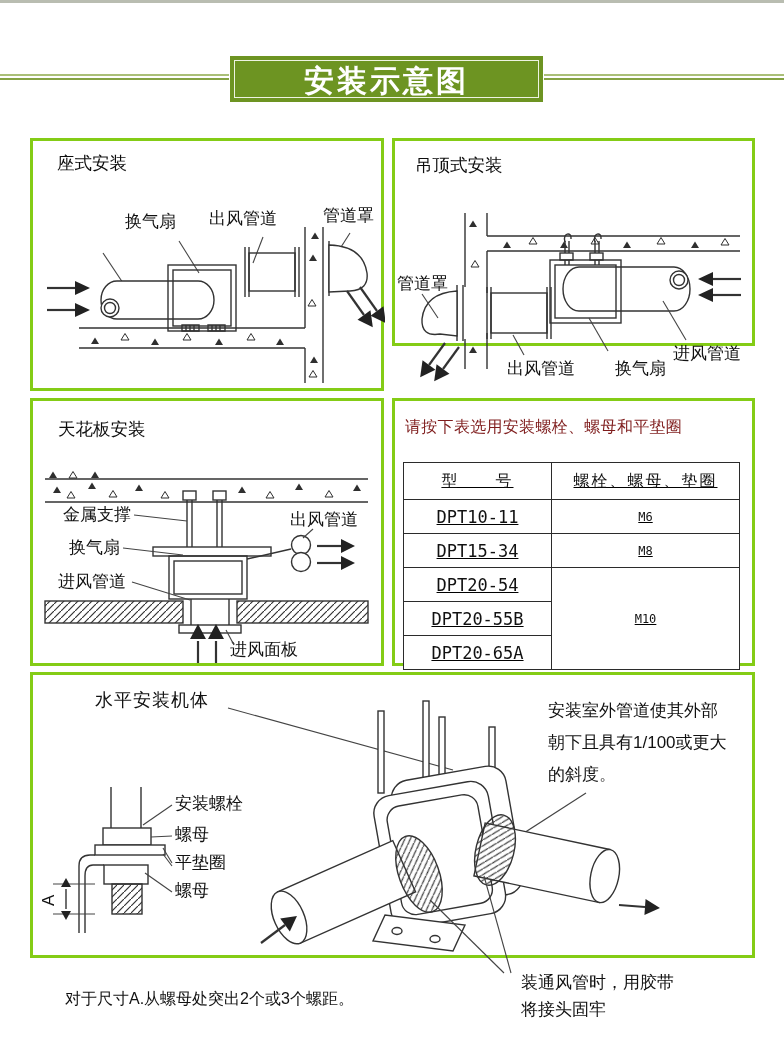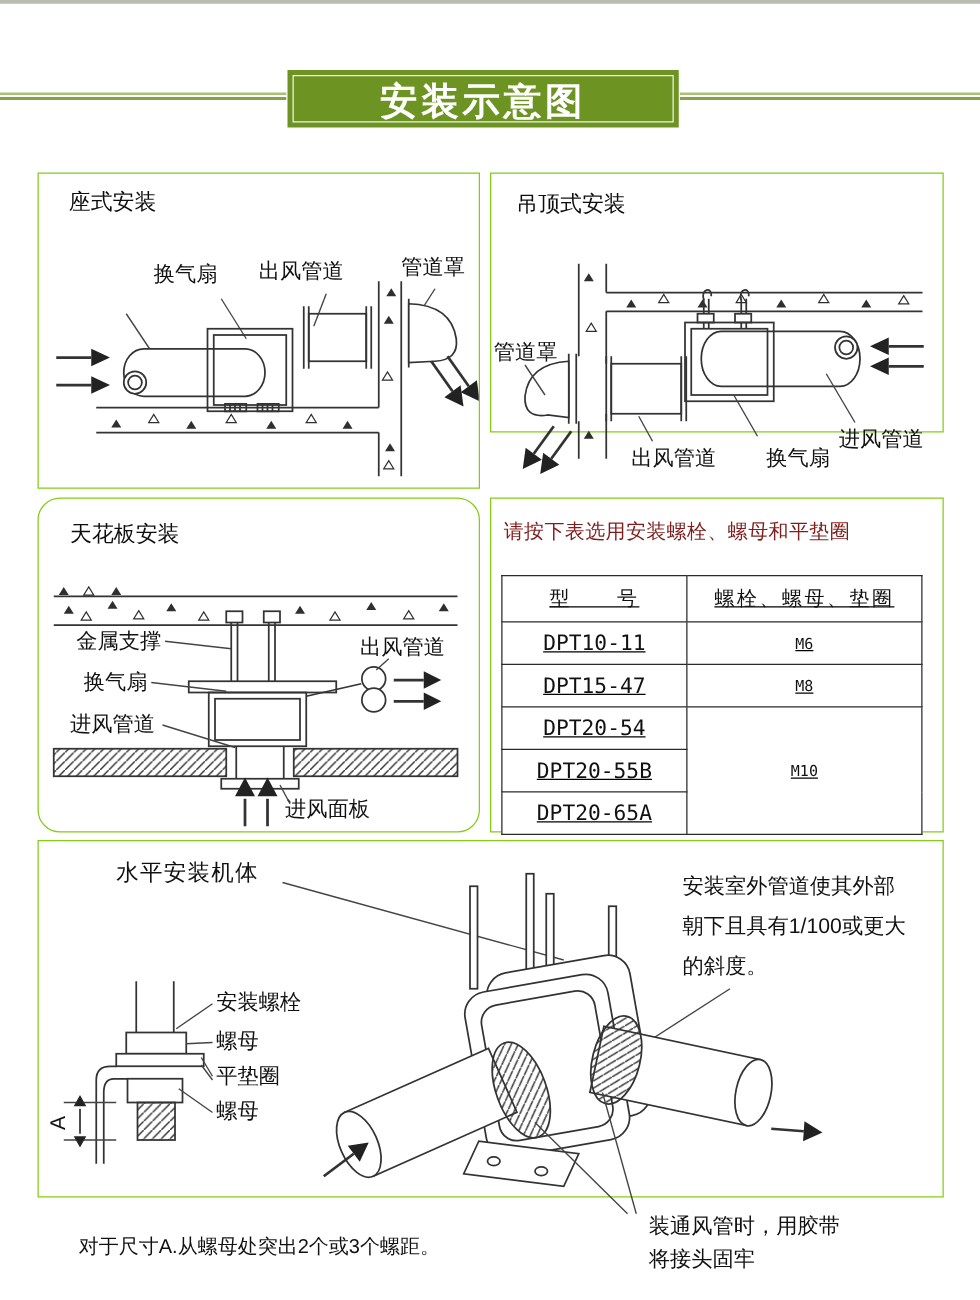--- a/index.html
+++ b/index.html
@@ -8,24 +8,24 @@
   .topstrip{position:absolute;top:0;left:0;width:784px;height:3px;background:#b9bdb1;}
   .hline{position:absolute;top:74px;height:7px;
      background:linear-gradient(to bottom,#aabf78 0,#aabf78 2px,#ffffff 2px,#ffffff 4px,#85a344 4px,#85a344 6px,rgba(0,0,0,0) 6px);}
   .hline.left{left:0;width:229px;}
   .hline.right{left:544px;width:240px;}
   .banner{position:absolute;left:230px;top:56px;width:313px;height:46px;background:#6d9422;
           display:flex;align-items:flex-end;justify-content:center;}
   .banner .inner{position:absolute;left:4px;top:4px;right:4px;bottom:4px;border:1.5px solid #eef3e2;}
   .banner span{position:relative;color:#ffffff;font-size:30px;font-weight:bold;letter-spacing:3px;}
 
-  .panel{position:absolute;border:1px solid #84cc16;background:#fff;box-sizing:border-box;}
+  .panel{position:absolute;border:3px solid #84cc16;background:#fff;box-sizing:border-box;}
   #pA{left:30px;top:138px;width:354px;height:253px;}
   #pB{left:392px;top:138px;width:363px;height:208px;}
-  #pC{left:30px;top:398px;width:354px;height:268px;border-radius:18px;}
+  #pC{left:30px;top:398px;width:354px;height:268px;}
   #pD{left:392px;top:398px;width:363px;height:268px;}
   #pE{left:30px;top:672px;width:725px;height:286px;}
   .panel svg{position:absolute;left:0;top:0;}
 
   
   .s{fill:none;stroke:#333;stroke-width:1.4;}
   .thick{stroke-width:2.2;}
   .sw{fill:#fff;stroke:#333;stroke-width:1.4;}
   .ld{fill:none;stroke:#444;stroke-width:1.1;}
   .ah{fill:#222;stroke:none;}
@@ -283,21 +283,21 @@
         <th class="c1">型　　号</th>
         <th class="c2">螺栓、螺母、垫圈</th>
       </tr>
     </thead>
     <tbody>
       <tr>
         <td>DPT10-11</td>
         <td class="size">M6</td>
       </tr>
       <tr>
-        <td>DPT15-47</td>
+        <td>DPT15-34</td>
         <td class="size">M8</td>
       </tr>
       <tr>
         <td>DPT20-54</td>
         <td class="size" rowspan="3">M10</td>
       </tr>
       <tr>
         <td>DPT20-55B</td>
       </tr>
       <tr>

